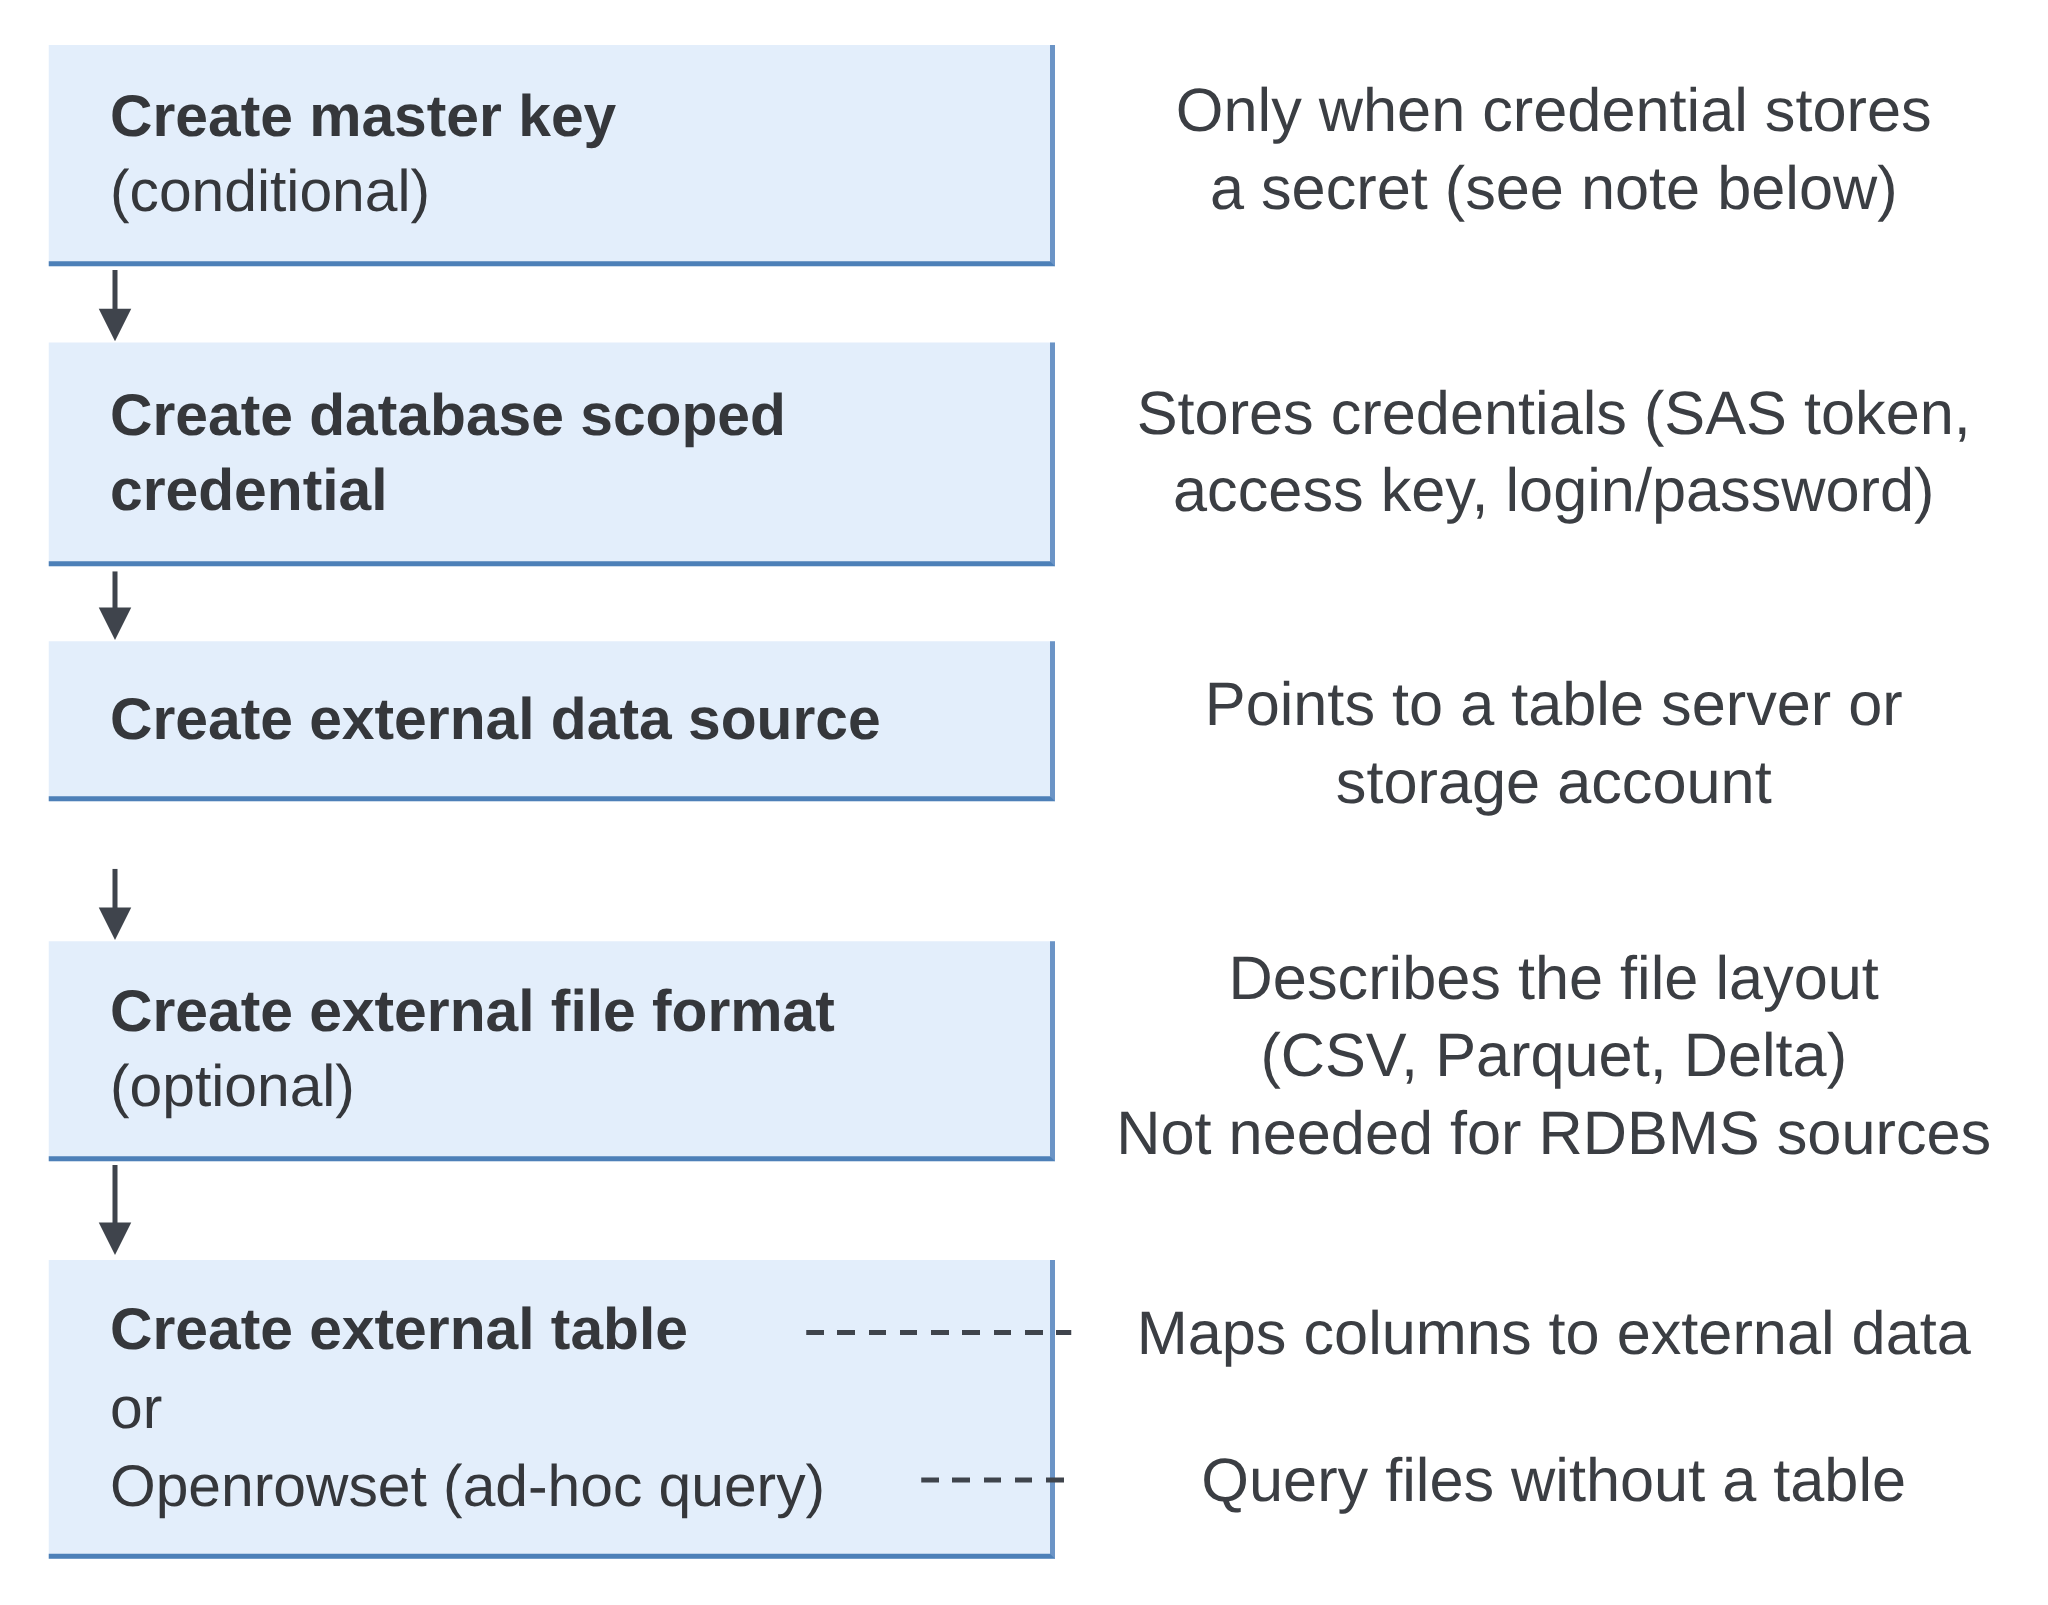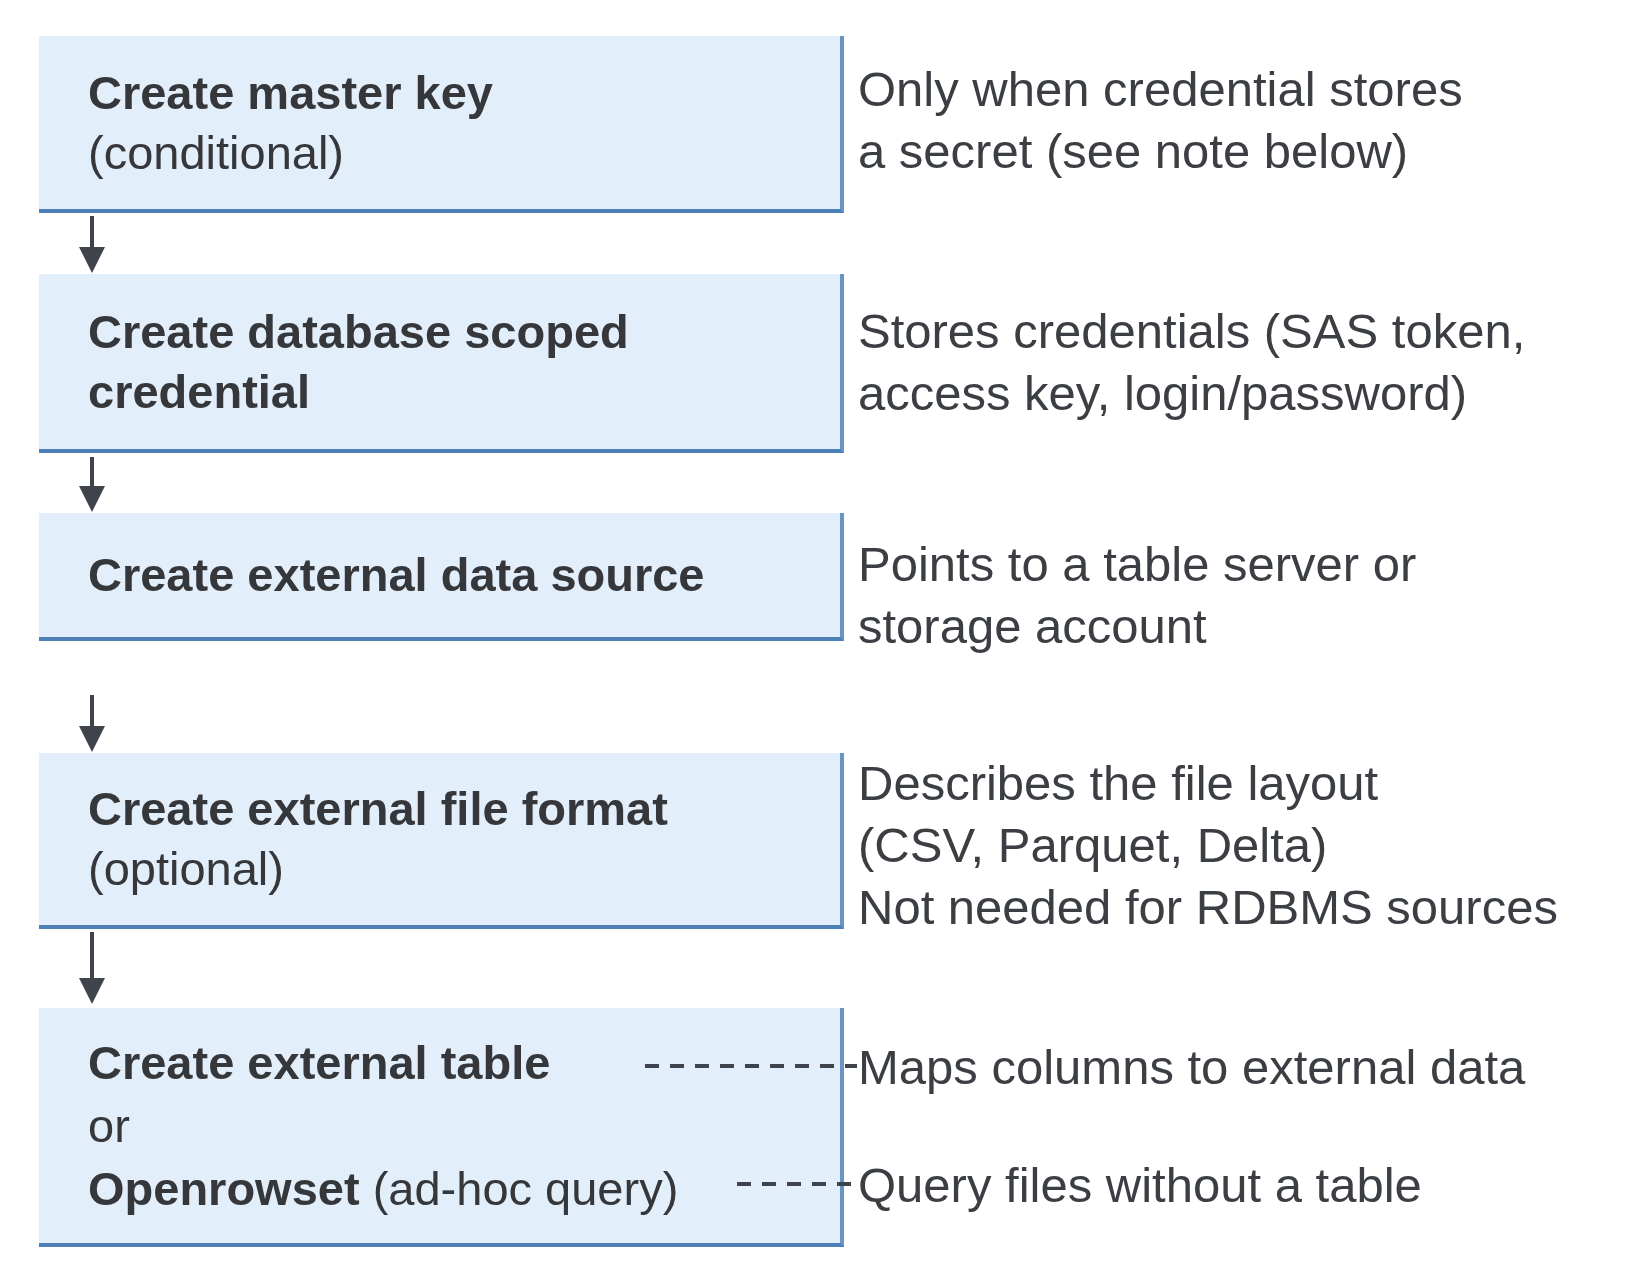--- a/index.html
+++ b/index.html
@@ -34,30 +34,31 @@
     padding-left:49px;
     padding-right:32px;
     color:var(--box-text);
     font-size:47px;
     line-height:60px;
   }
   .box-final .box-text{line-height:63px;}
   .b{font-weight:700;display:block;white-space:pre-line;}
   .r{font-weight:400;display:block;white-space:pre-line;}
   .line-mixed{display:block;}
-  .b-inline{font-weight:700;}
+  .b-inline{font-weight:400;}
   .r-inline{font-weight:400;}
   .note{
     position:absolute;
     left:858px;width:770px;
     color:var(--note-text);
     font-size:49px;
     line-height:62px;
     font-weight:400;
     white-space:pre-line;
+    text-align:center;
   }
   .arrow{position:absolute;left:78px;width:28px;}
   .dash-connector{
     position:absolute;height:4px;
     background:repeating-linear-gradient(90deg,var(--arrow) 0 14px,transparent 14px 25px);
   }
 </style>
 </head>
 <body>
 

